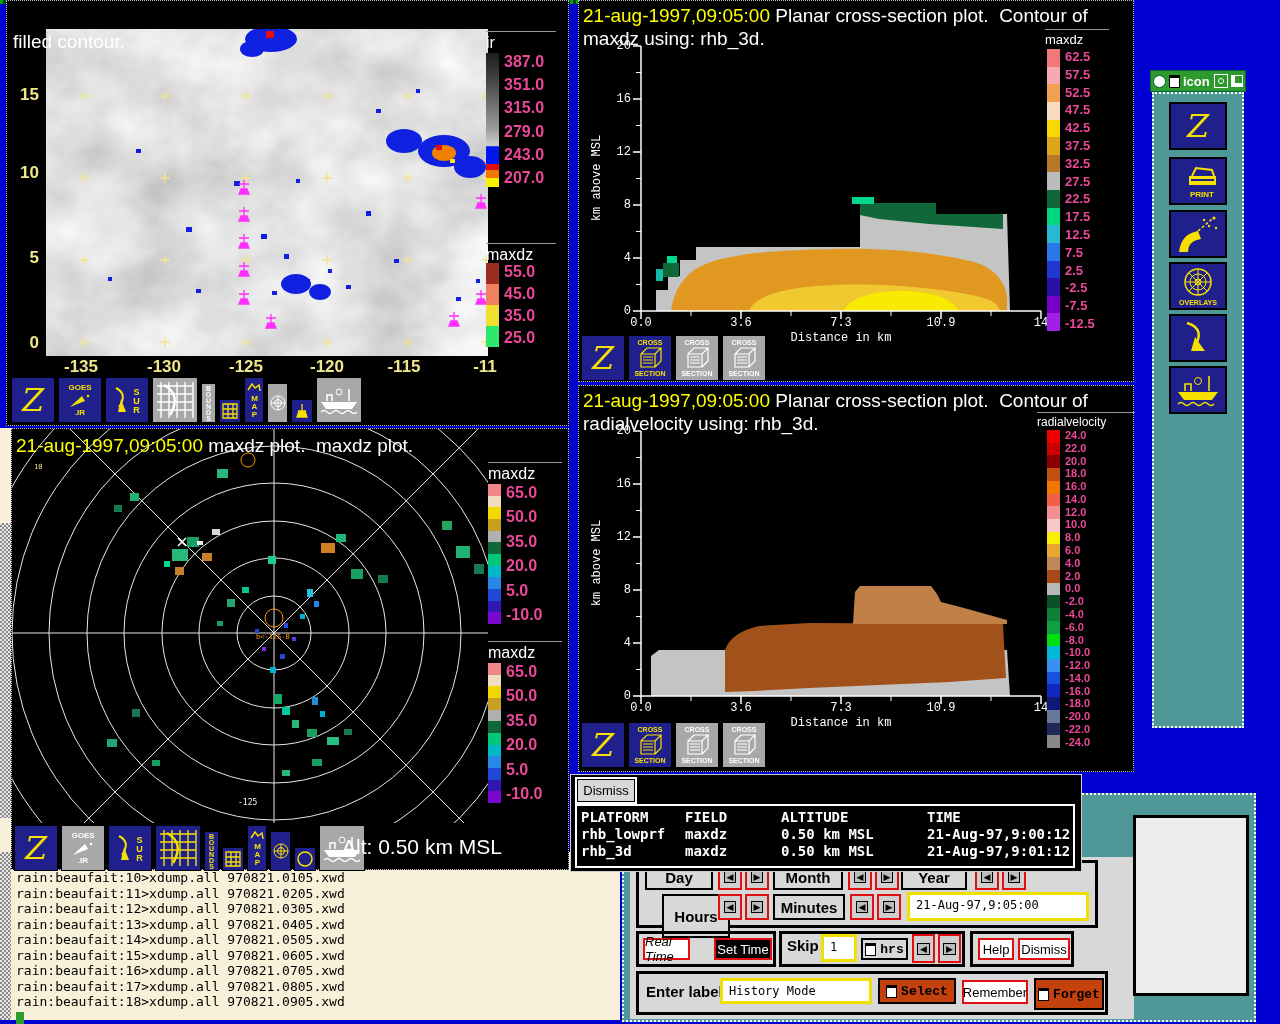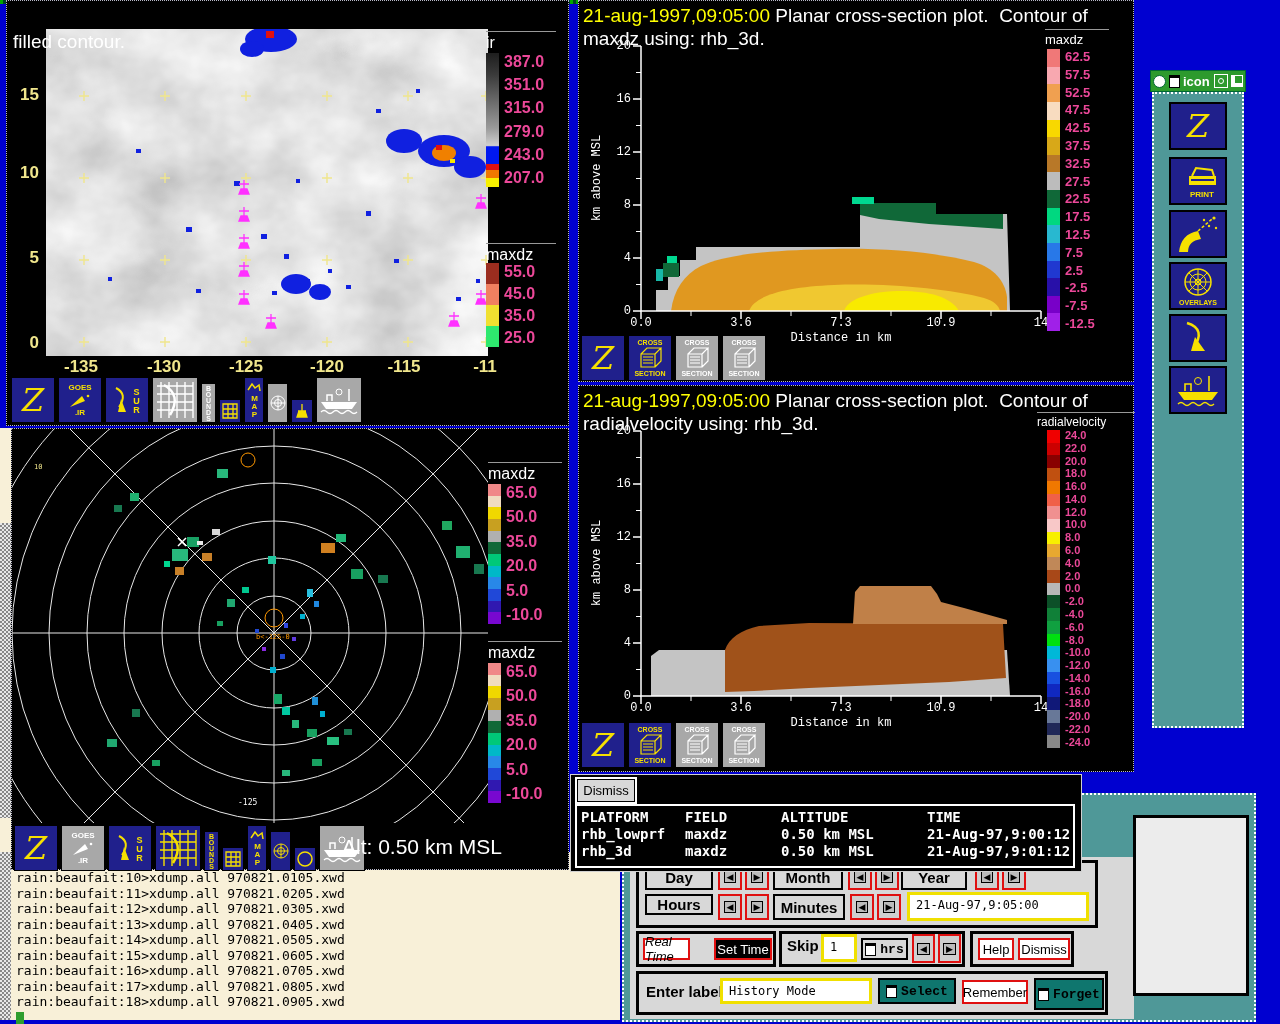--- a/index.html
+++ b/index.html
@@ -37,21 +37,21 @@
   .term-line{white-space:pre;}
   .field{background:#fff;border:3px solid #f0e000;box-sizing:border-box;
          font-family:"DejaVu Sans Mono",monospace;font-size:12px;color:#000;padding:3px 2px 0 6px;}
   .mbox{position:absolute;background:#d8d8d8;border:2px solid #000;box-sizing:border-box;
         display:flex;align-items:center;justify-content:center;font-weight:bold;font-size:15px;color:#000;}
   .arrbtn{position:absolute;background:#cfcfcf;border:2px solid #e01010;box-sizing:border-box;
           display:flex;align-items:center;justify-content:center;font-size:9px;color:#000;}
   .arrbtn i{font-style:normal;border:1px solid #000;background:#bbb;padding:0 2px;}
   .rbtn{position:absolute;background:#fff;border:2px solid #e01010;box-sizing:border-box;
         display:flex;align-items:center;justify-content:center;font-size:13px;color:#000;}
-  .kbtn{position:absolute;background:#0f766e;border:2px solid #000;box-sizing:border-box;
+  .kbtn{position:absolute;background:#c2410c;border:2px solid #000;box-sizing:border-box;
         display:flex;align-items:center;justify-content:center;gap:4px;
         font-family:"Liberation Mono",monospace;font-weight:bold;font-size:13px;color:#000;}
   .doc-ic{display:inline-block;width:9px;height:11px;border:1px solid #000;background:#fff;
           box-shadow:inset 0 2px 0 #000;}
   .grp{position:absolute;border:3px solid #000;box-sizing:border-box;}
   .dt-row{display:grid;grid-template-columns:104px 96px 146px auto;}
   .dt-head{display:grid;grid-template-columns:104px 96px 146px auto;}
   .checker{background-color:#e8e8e8;background-image:
      linear-gradient(45deg,#888 25%,transparent 25%,transparent 75%,#888 75%),
      linear-gradient(45deg,#888 25%,transparent 25%,transparent 75%,#888 75%);
@@ -104,21 +104,21 @@
     <div class="arrbtn" style="left:245px;top:7px;width:24px;height:26px;">
         <i>▶</i>
       </div>
     <div class="mbox" style="left:271px;top:7px;width:66px;height:26px;">Year</div>
     <div class="arrbtn" style="left:345px;top:7px;width:24px;height:26px;">
         <i>◀</i>
       </div>
     <div class="arrbtn" style="left:372px;top:7px;width:24px;height:26px;">
         <i>▶</i>
       </div>
-    <div class="mbox" style="left:15px;top:37px;width:68px;height:21px;">Hours</div>
+    <div class="mbox" style="left:32px;top:37px;width:68px;height:44px;">Hours</div>
     <div class="arrbtn" style="left:88px;top:37px;width:24px;height:26px;">
         <i>◀</i>
       </div>
     <div class="arrbtn" style="left:115px;top:37px;width:24px;height:26px;">
         <i>▶</i>
       </div>
     <div class="mbox" style="left:143px;top:37px;width:72px;height:26px;">Minutes</div>
     <div class="arrbtn" style="left:220px;top:37px;width:24px;height:26px;">
         <i>◀</i>
       </div>
@@ -395,20 +395,21 @@
       <path d="M166,109 L174,117 M174,109 L166,117" stroke="#fff" stroke-width="1.5"></path>
     </g>
     <g stroke="#ff9800" fill="none">
       <circle cx="262" cy="189" r="9"></circle>
         <circle cx="236" cy="31" r="7"></circle>
     </g>
     <text x="244" y="210" font-size="7" fill="#ff9800">b&lt;-125-0</text>
     <text x="22" y="40" font-size="7" fill="#f0e68c">10</text>
     <text x="226" y="376" font-size="8" fill="#fff">-125</text>
   </svg>
+  <div class="abs ttl" style="left:4px;top:6px;z-index:2;"><span class="ts">21-aug-1997,09:05:00</span><span> maxdz plot.  maxdz plot.</span></div>
   <div class="cb-title" style="left:476px;top:33px;font-size:16px;width:74px;">maxdz</div>
   <div class="cb f16" style="left:476px;top:55px;height:140px;">
       <div class="cb-chips">
         <div class="cb-chip" style="background: rgb(240, 136, 136);"></div>
         <div class="cb-chip" style="background: rgb(240, 220, 192);"></div>
         <div class="cb-chip" style="background: rgb(240, 216, 0);"></div>
         <div class="cb-chip" style="background: rgb(200, 160, 32);"></div>
         <div class="cb-chip" style="background: rgb(176, 176, 176);"></div>
         <div class="cb-chip" style="background: rgb(16, 104, 56);"></div>
         <div class="cb-chip" style="background: rgb(0, 200, 120);"></div>

